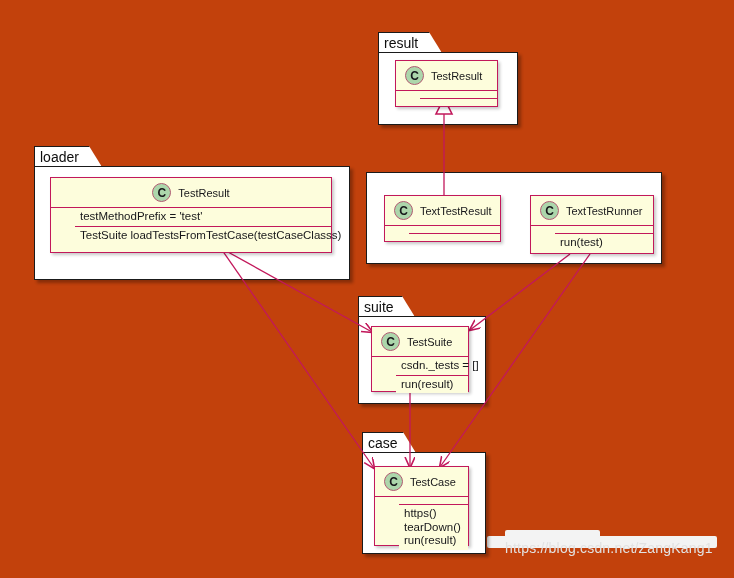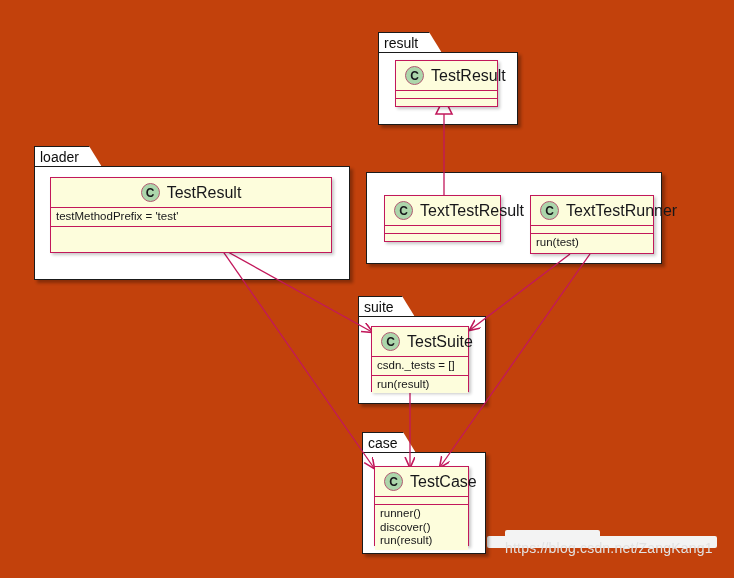--- a/index.html
+++ b/index.html
@@ -79,28 +79,29 @@
     display: inline-flex;
     align-items: center;
     justify-content: center;
     font-size: 12px;
     font-weight: bold;
     color: #17171a;
     line-height: 1;
     flex: 0 0 auto;
   }
   .cls-title {
-    font-size: 16px;
+    font-size: 11px;
     color: #17171a;
     white-space: nowrap;
   }
   .cls-sec {
     border-bottom: 1.2px solid #c2185b;
     padding: 2px 4px 2px 5px;
     background: #fdfddc;
+    margin-left: 24px;
   }
   .cls-sec:last-child { border-bottom: none; }
   .cls-sec.empty { height: 7px; padding: 0; }
   .cls-line {
     font-size: 11.5px;
     color: #17171a;
     line-height: 13.5px;
     white-space: nowrap;
   }
   
@@ -182,20 +183,21 @@
   </div>
   <div class="cls" style="left:50px; top:177px; width:282px; height:76px;">
     <div class="cls-header centered">
       <span class="c-icon">C</span>
       <span class="cls-title">TestResult</span>
     </div>
     <div class="cls-sec">
       <div class="cls-line">testMethodPrefix = 'test'</div>
     </div>
     <div class="cls-sec">
+      <div class="cls-line">TestSuite loadTestsFromTestCase(testCaseClasss)</div>
     </div>
   </div>
 
   <div class="package" style="left:366px; top:152px; width:296px; height:112px;">
     <div class="pkg-tab" style="width:72px;margin-top:48px;">
       <span class="pkg-tab-label">runner</span>
     </div>
     <div class="pkg-body" style="top:20px; width:296px; height:92px;"></div>
   </div>
   <div class="cls" style="left:384px; top:195px; width:117px; height:47px;">
@@ -242,21 +244,21 @@
     </div>
     <div class="pkg-body" style="top:20px; width:124px; height:102px;"></div>
   </div>
   <div class="cls" style="left:374px; top:466px; width:95px; height:80px;">
     <div class="cls-header leftish">
       <span class="c-icon">C</span>
       <span class="cls-title">TestCase</span>
     </div>
     <div class="cls-sec empty"></div>
     <div class="cls-sec">
-      <div class="cls-line">runner()</div>
-      <div class="cls-line">discover()</div>
+      <div class="cls-line">https()</div>
+      <div class="cls-line">tearDown()</div>
       <div class="cls-line">run(result)</div>
     </div>
   </div>
 
   <div class="watermark" style="left:505px; top:540px;">https://blog.csdn.net/ZangKang1</div>
 
 </div>
 
 </body></html>

